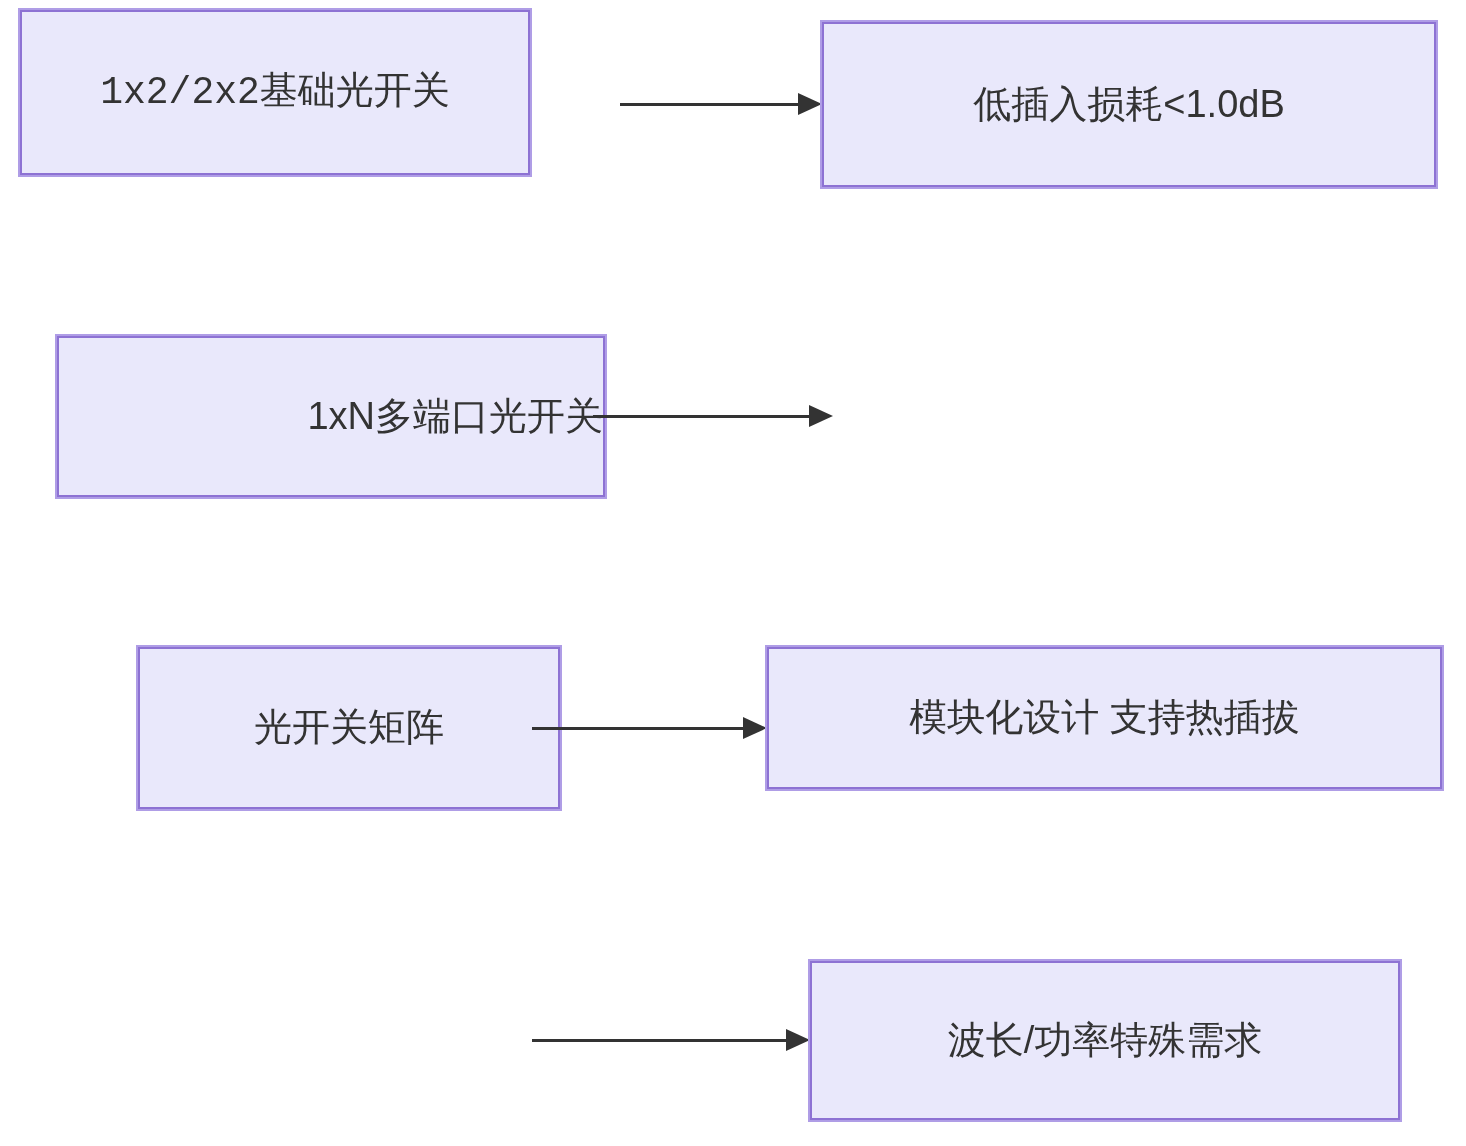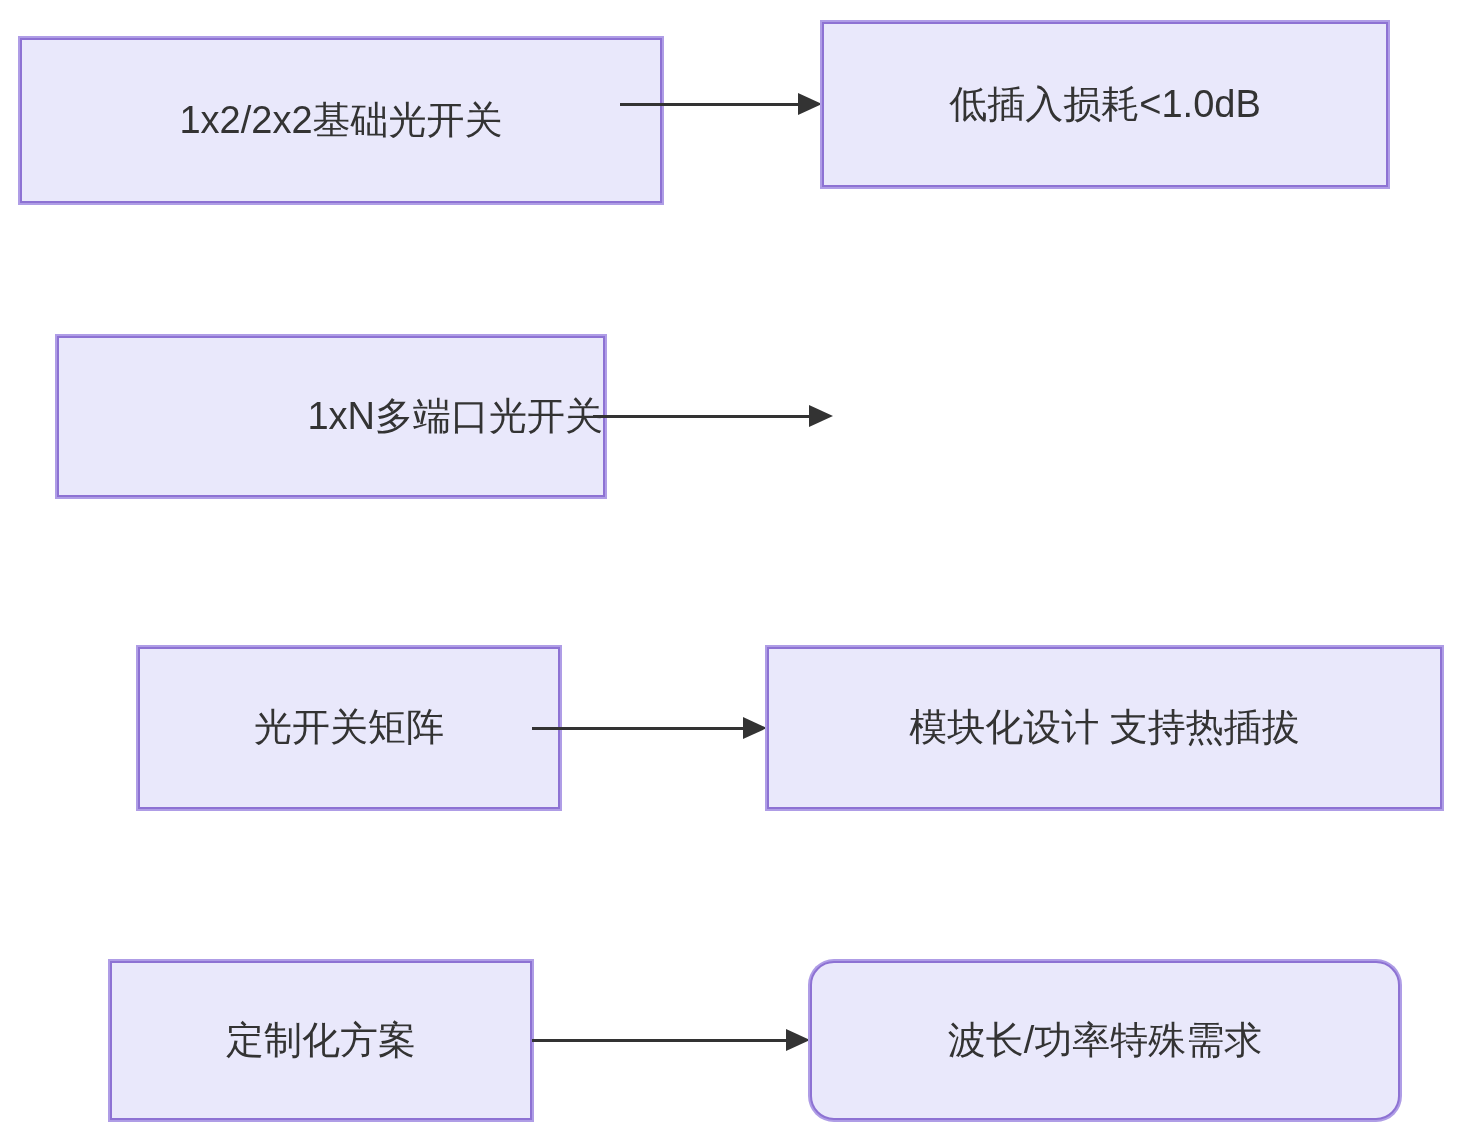--- a/index.html
+++ b/index.html
@@ -55,54 +55,51 @@
     border-top: 11px solid transparent;
     border-bottom: 11px solid transparent;
     display: block;
   }
 </style>
 </head>
 <body>
 
 <div class="canvas">
 
-  <div class="node" style="left:20px; top:38px; width:642px; height:165px;">
+  <div class="node" style="left:20px; top:10px; width:510px; height:165px;font-family:Liberation Mono, monospace;">
     <span class="label">1x2/2x2基础光开关</span>
   </div>
   <div class="edge" style="left:620px; top:93px; width:202px;">
     <i class="shaft"></i>
     <i class="head"></i>
   </div>
-  <div class="node" style="left:822px; top:22px; width:566px; height:165px;">
+  <div class="node" style="left:822px; top:22px; width:614px; height:165px;">
     <span class="label">低插入损耗&lt;1.0dB</span>
   </div>
 
   <div class="node" style="left:57px; top:336px; width:548px; height:161px;justify-content:flex-end;">
     <span class="label">1xN多端口光开关</span>
   </div>
   <div class="edge" style="left:593px; top:405px; width:240px;">
     <i class="shaft"></i>
     <i class="head"></i>
   </div>
 
   <div class="node" style="left:110px; top:647px; width:422px; height:162px;margin-left:28px;">
     <span class="label">光开关矩阵</span>
   </div>
   <div class="edge" style="left:532px; top:717px; width:235px;">
     <i class="shaft"></i>
     <i class="head"></i>
   </div>
-  <div class="node" style="left:767px; top:647px; width:675px; height:162px;">
+  <div class="node" style="left:767px; top:647px; width:675px; height:142px;">
     <span class="label">模块化设计 支持热插拔</span>
   </div>
 
-  <div class="node" style="left:110px; top:961px; width:422px; height:159px;">
-    <span class="label">定制化方案</span>
-  </div>
   <div class="edge" style="left:532px; top:1029px; width:278px;">
     <i class="shaft"></i>
     <i class="head"></i>
   </div>
-  <div class="node" style="left:810px; top:961px; width:590px; height:159px;border-radius:24px;">
+  <div class="node" style="left:810px; top:961px; width:590px; height:159px;">
     <span class="label">波长/功率特殊需求</span>
   </div>
 
 </div>
 
 </body></html>

